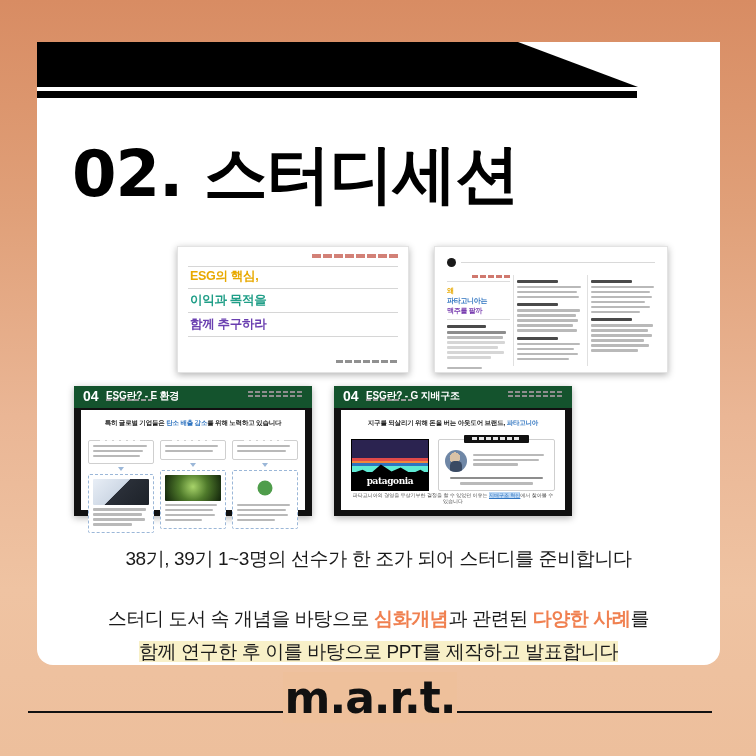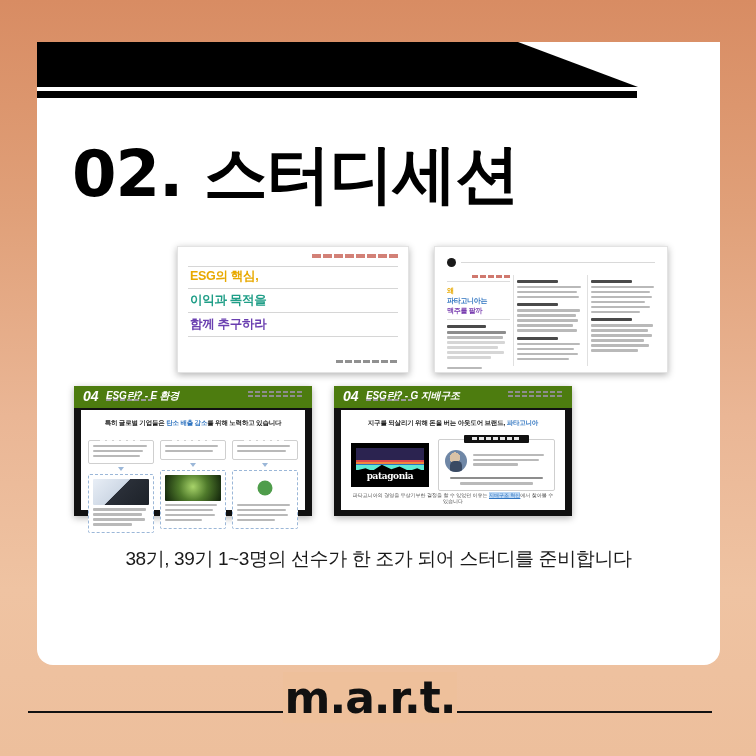--- a/index.html
+++ b/index.html
@@ -72,21 +72,21 @@
   .s2-ttl .b{color:#2f74c0;}
   .s2-ttl .c{color:#7a3fb0;}
   .s2-rule{height:1px;background:#dcdcdc;margin:3px 0;}
   .tl{height:2.4px;border-radius:1px;background:#b9b9b9;margin-bottom:2.6px;}
   .tl.d{background:#8d8d8d;}
   .tl.f{background:#d6d6d6;}
   .hd{height:3px;border-radius:1px;background:#4a4a4a;margin:5px 0 3px;width:62%;}
 
   
   #slide3{left:0px;top:148px;width:238px;height:130px;background:#111;padding:0;}
-  .s3-head{position:absolute;left:0;top:0;right:0;height:22px;background:#4d7c0f;font-style:italic;}
+  .s3-head{position:absolute;left:0;top:0;right:0;height:22px;background:#14532d;}
   .s3-num{position:absolute;left:9px;top:3px;font-size:14px;font-weight:800;color:#fff;line-height:1;}
   .s3-ttl{position:absolute;left:32px;top:3px;font-size:10px;font-weight:700;color:#fff;letter-spacing:-.2px;}
   .s3-sub{position:absolute;left:32px;top:13px;height:2.4px;width:46px;
     background:repeating-linear-gradient(90deg,#9a9a9a 0 5px,transparent 5px 7px);}
   .s3-rt{position:absolute;right:8px;top:5px;width:56px;}
   .s3-rt div{height:2.2px;margin-bottom:2px;background:repeating-linear-gradient(90deg,#8e8e8e 0 5px,transparent 5px 7px);}
   .s3-body{position:absolute;left:7px;right:7px;top:24px;bottom:6px;background:#fff;}
   .s3-lead{position:absolute;left:0;right:0;top:9px;text-align:center;font-size:6.5px;font-weight:700;color:#222;letter-spacing:-.2px;}
   .s3-lead .bl{color:#2f74c0;}
   .s3-cols{position:absolute;left:7px;right:7px;top:26px;bottom:5px;display:flex;gap:6px;}
@@ -104,21 +104,21 @@
   .s3-img.c{background:#fff;position:relative;}
   .s3-img.c::after{content:"";position:absolute;left:50%;top:50%;width:15px;height:15px;border-radius:50%;
     transform:translate(-50%,-50%);background:#4f9d4b;}
 
   
   #slide4{left:260px;top:148px;width:238px;height:130px;background:#111;}
   .s4-body{position:absolute;left:7px;right:7px;top:24px;bottom:6px;background:#fff;}
   .s4-lead{position:absolute;left:0;right:0;top:9px;text-align:center;font-size:6.5px;font-weight:700;color:#222;letter-spacing:-.2px;}
   .s4-lead .bl{color:#2f74c0;}
   .s4-main{position:absolute;left:10px;right:10px;top:26px;height:58px;display:flex;gap:9px;align-items:center;}
-  .pata{width:78px;height:44px;position:relative;background:#5eead4;border:5px solid #000000;box-sizing:border-box;overflow:hidden;}
+  .pata{width:78px;height:52px;position:relative;background:#5eead4;border:1px solid #000000;box-sizing:border-box;overflow:hidden;}
   .pata .sky{position:absolute;left:0;right:0;top:0;height:40%;background:#2b2350;}
   .pata .s1{position:absolute;left:0;right:0;top:36%;height:5%;background:#e04a4a;}
   .pata .s2{position:absolute;left:0;right:0;top:41%;height:5%;background:#f0873c;}
   .pata .s3{position:absolute;left:0;right:0;top:46%;height:5%;background:#2f74c0;}
   .pata .mtn{position:absolute;left:0;right:0;top:42%;bottom:0;background:#000;
     clip-path:polygon(0 100%,0 42%,14% 30%,24% 44%,38% 12%,52% 36%,64% 22%,78% 44%,90% 30%,100% 46%,100% 100%);}
   .pata .band{position:absolute;left:0;right:0;bottom:0;height:36%;background:#000;
     display:flex;align-items:center;justify-content:center;}
   .pata .band span{color:#fff;font-size:9px;font-weight:700;letter-spacing:-.4px;font-family:"DejaVu Serif",serif;}
   .s4-card{flex:1;border:1px solid #cfcfcf;border-radius:2px;height:52px;position:relative;box-sizing:border-box;padding:6px;}
@@ -364,20 +364,28 @@
           <div class="s4-bottom">
             파타고니아의 경영을 무상기부한 결정을 할 수 있었던 이유는 <span class="u hl">지배구조 혁신</span>에서 찾아볼 수 있습니다
           </div>
         </div>
       </div>
 
     </div>
 
     <div class="copy1">38기, 39기 1~3명의 선수가 한 조가 되어 스터디를 준비합니다</div>
 
+    <div class="copy2">
+      <div>
+        <span>스터디 도서 속 개념을 바탕으로 </span><span class="or">심화개념</span><span>과 관련된 </span><span class="or">다양한 사례</span><span>를</span>
+      </div>
+      <div>
+        <span class="mark">함께 연구한 후 이를 바탕으로 PPT를 제작하고 발표합니다</span>
+      </div>
+    </div>
 
   </div>
 
   <div class="footer">
     <div class="foot-rule"></div>
     <div class="foot-logo"><span>m.a.r.t.</span></div>
   </div>
 
   <div class="banner-wrap">
     <div class="banner"></div>

